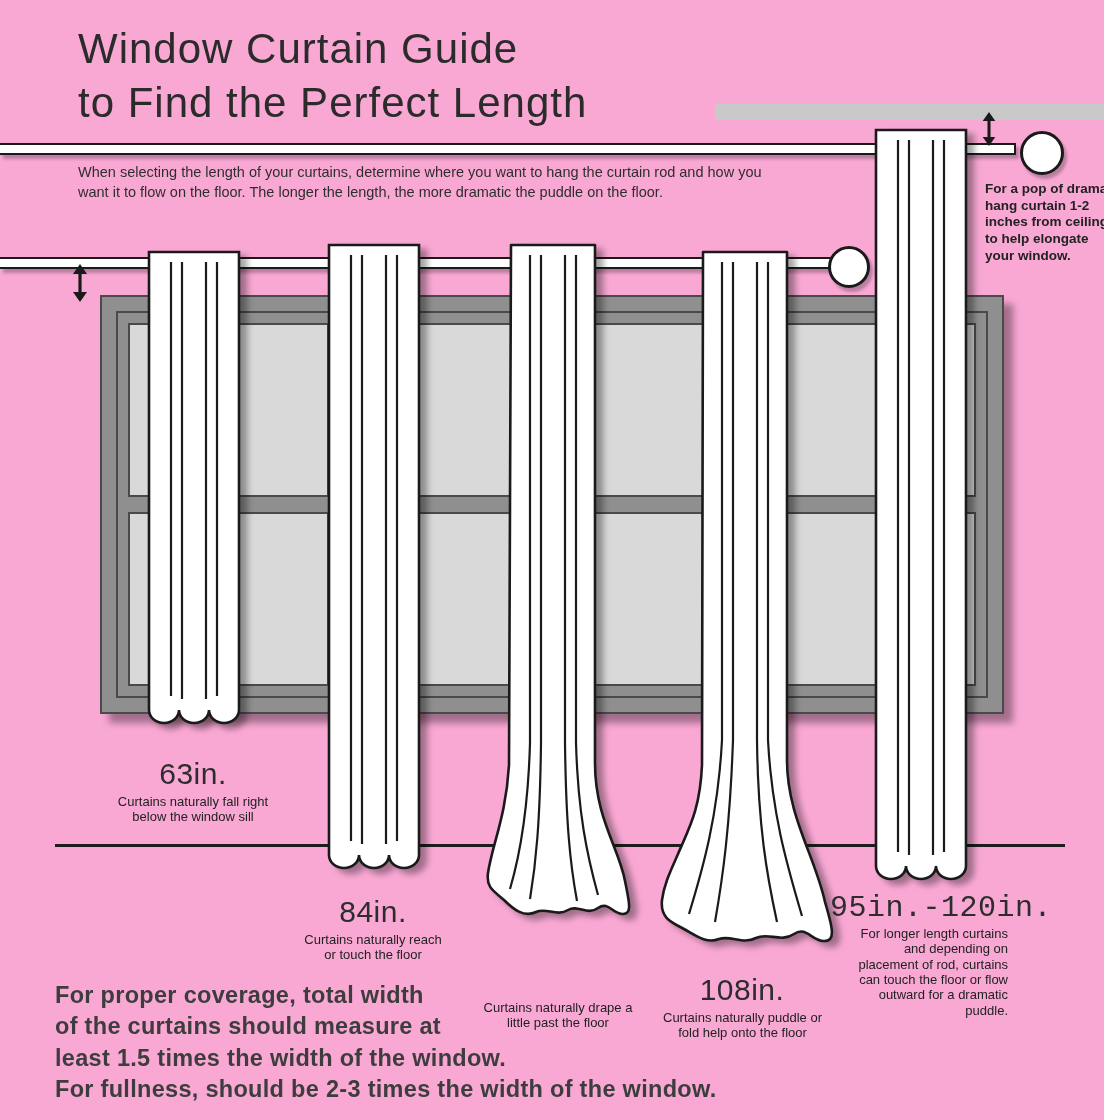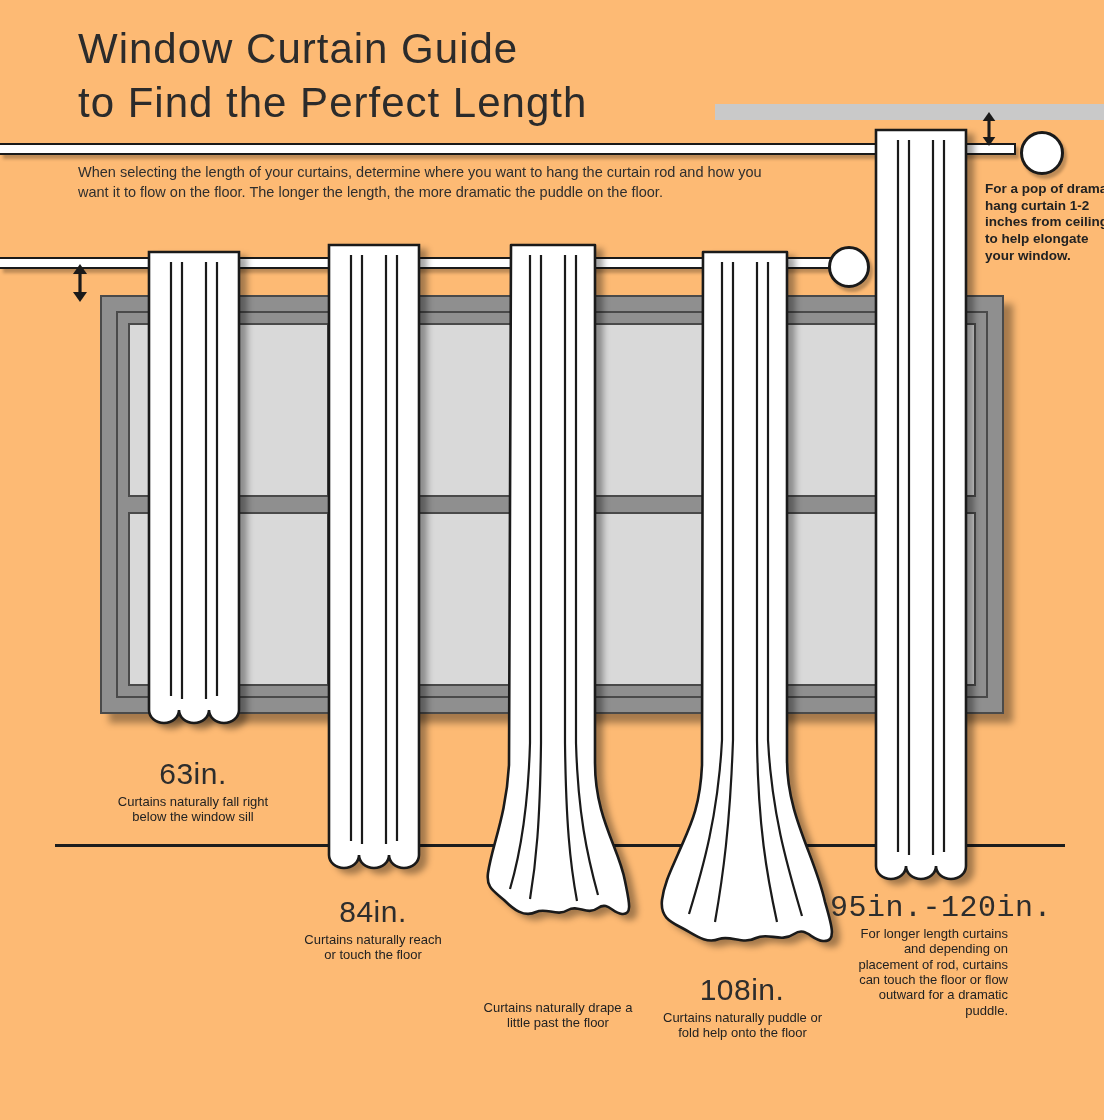--- a/index.html
+++ b/index.html
@@ -1,17 +1,17 @@
 <!DOCTYPE html>
 <html><head>
 <meta charset="utf-8">
 <style>
   html,body{margin:0;padding:0;background:#fff;}
   .stage{
-    position:relative;width:1104px;height:1120px;background:#fdba74;overflow:hidden;
+    position:relative;width:1104px;height:1120px;background:#f9a8d4;overflow:hidden;
     font-family:"Liberation Sans", sans-serif;color:#2d2d2d;
   }
   .abs{position:absolute;}
   
   .h1{left:78px;top:22px;font-size:42px;line-height:1.28;letter-spacing:1px;color:#2b2b2b;font-weight:400;}
   
   .intro{left:78px;top:163px;width:695px;font-size:14.5px;line-height:1.35;color:#2e2e2e;}
   .rod-note{left:78px;top:211px;width:255px;font-size:13.5px;line-height:1.3;font-weight:bold;color:#222;}
   .ceiling-note{left:985px;top:181px;width:128px;font-size:13.5px;line-height:1.24;font-weight:bold;color:#222;}
   
@@ -162,14 +162,20 @@
   <div class="abs caption cap-84">Curtains naturally reach or touch the floor</div>
 
   <div class="abs caption cap-95">Curtains naturally drape a little past the floor</div>
 
   <div class="abs len-label lab-108">108in.</div>
   <div class="abs caption cap-108">Curtains naturally puddle or fold help onto the floor</div>
 
   <div class="abs len-label lab-95120">95in.-120in.</div>
   <div class="abs caption cap-95120">For longer length curtains and depending on placement of rod, curtains can touch the floor or flow outward for a dramatic puddle.</div>
 
+  <div class="abs coverage">
+    <div>For proper coverage, total width</div>
+    <div>of the curtains should measure at</div>
+    <div>least 1.5 times the width of the window.</div>
+    <div>For fullness, should be 2-3 times the width of the window.</div>
+  </div>
 
 </div>
 
 </body></html>

